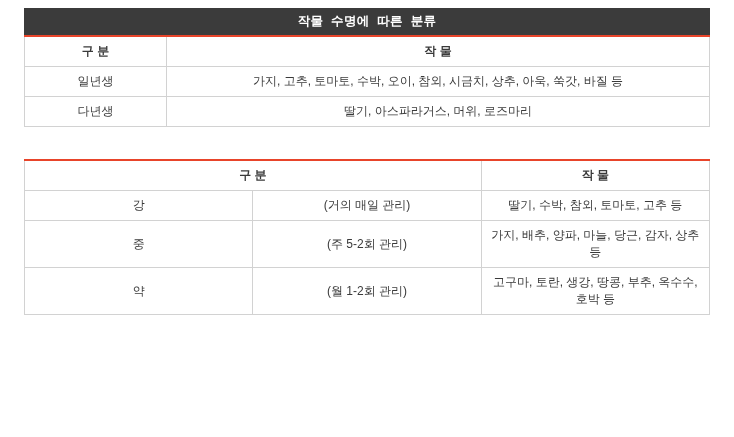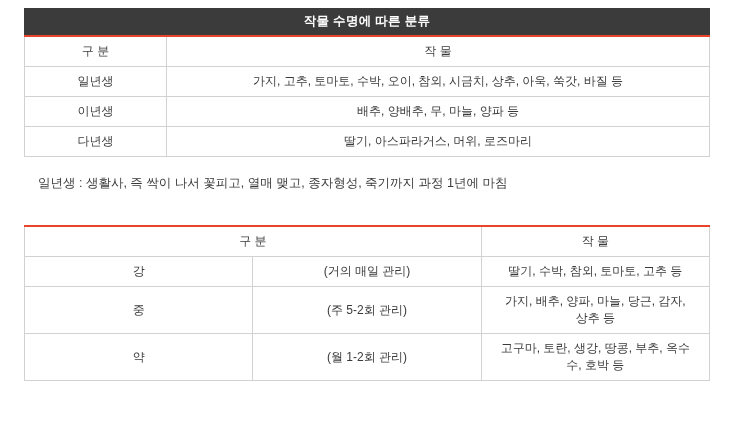--- a/index.html
+++ b/index.html
@@ -26,38 +26,39 @@
     margin: 0 auto;
   }
   .tbl-title {
     background: #3b3b3b;
     color: #ffffff;
     text-align: center;
     font-size: 12.5px;
     font-weight: bold;
     padding: 5px 0 5px 0;
     letter-spacing: 0.3px;
+    font-family: Liberation Mono, monospace;
   }
   table {
     border-collapse: collapse;
     width: 100%;
     table-layout: fixed;
   }
   table td, table th {
     border: 1px solid #d2d2d2;
-    padding: 6px 16px;
+    padding: 6px 8px;
     text-align: center;
     font-size: 12px;
     font-weight: normal;
     color: #3a3a3a;
   }
   thead th {
     border-top: 2px solid #e8442a;
     background: #ffffff;
-    font-weight: normal;
+    font-weight: bold;
     padding: 6px 4px;
   }
   .note-list {
     margin: 18px 0 0 0;
     padding: 0 0 0 14px;
   }
   .note-line {
     font-size: 12.5px;
     color: #3a3a3a;
     margin: 0 0 20px 0;
@@ -83,33 +84,28 @@
           <th class="c1">구 분</th>
           <th class="c2">작 물</th>
         </tr>
       </thead>
       <tbody>
         <tr>
           <td class="c1">일년생</td>
           <td class="c2">가지, 고추, 토마토, 수박, 오이, 참외, 시금치, 상추, 아욱, 쑥갓, 바질 등</td>
         </tr>
         <tr>
-          <td class="c1">이년생</td>
-          <td class="c2">배추, 양배추, 무, 마늘, 양파 등</td>
-        </tr>
-        <tr>
           <td class="c1">다년생</td>
           <td class="c2">딸기, 아스파라거스, 머위, 로즈마리</td>
         </tr>
       </tbody>
     </table>
   </div>
 
   <div class="note-list">
-    <p class="note-line">일년생 : 생활사, 즉 싹이 나서 꽃피고, 열매 맺고, 종자형성, 죽기까지 과정 1년에 마침</p>
   </div>
 
   <div class="spacer-1"></div>
 
   <div class="table-block">
     <table>
       <thead>
         <tr>
           <th colspan="2">구 분</th>
           <th class="m3">작 물</th>

